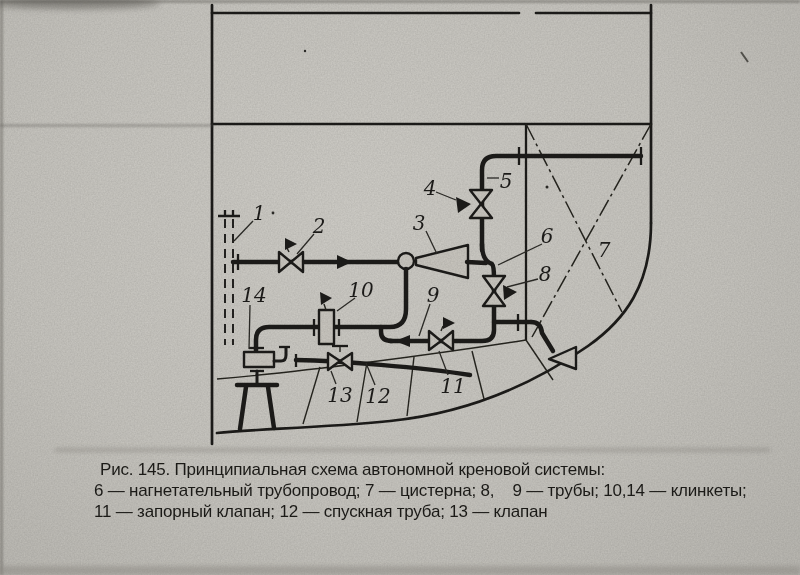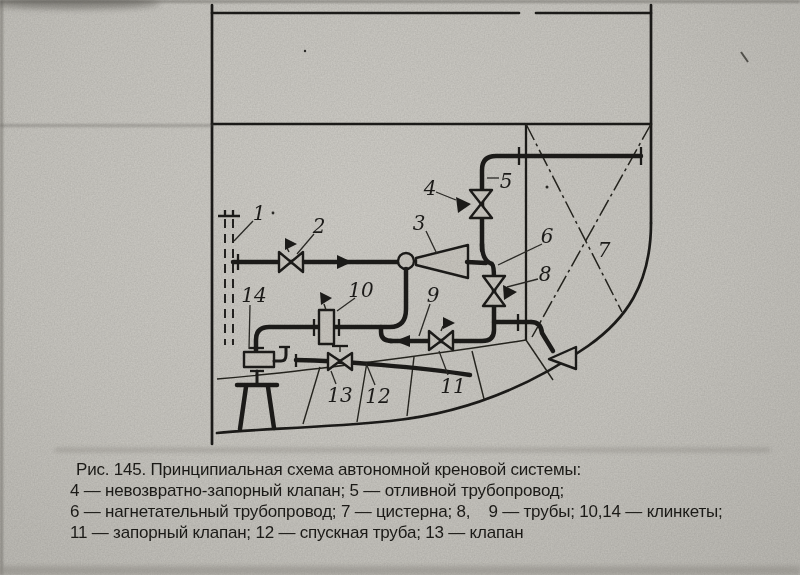--- a/index.html
+++ b/index.html
@@ -12,21 +12,21 @@
   .edge-left{position:absolute;left:0;top:0;width:3px;height:575px;background:#6d6b65;opacity:.55;filter:blur(1px);}
   .edge-top{position:absolute;left:0;top:0;width:800px;height:3px;background:#5a5852;opacity:.45;filter:blur(1px);}
   .blotch-topleft{position:absolute;left:-10px;top:-3px;width:170px;height:12px;background:#4e4c47;opacity:.5;filter:blur(3px);border-radius:50%;}
   .streak-deck{position:absolute;left:0;top:124px;width:214px;height:3px;background:#55534e;opacity:.3;filter:blur(1px);}
   .streak-under{position:absolute;left:55px;top:448px;width:715px;height:4px;background:#7e7b75;opacity:.4;filter:blur(2px);}
   .band-bottom{position:absolute;left:0;top:566px;width:800px;height:9px;background:#8b8882;opacity:.5;filter:blur(2px);}
 
   
   .caption{position:absolute;left:70px;top:459px;width:724px;color:#1b1a17;
            font-size:17px;line-height:21px;letter-spacing:-0.2px;}
-  .caption .cap-line{white-space:nowrap;}
+  .caption .cap-line{white-space:nowrap;margin-left:24px;}
 
   
   .outline{stroke:#1d1c1a;stroke-width:2.7;fill:none;stroke-linecap:round;}
   .bhd{stroke:#1d1c1a;stroke-width:2.3;fill:none;}
   .thin{stroke:#26251f;stroke-width:1.4;fill:none;}
   .dashdot{stroke:#26251f;stroke-width:1.5;fill:none;stroke-dasharray:18 4 3 4;}
   .pipe{stroke:#1d1c1a;stroke-width:4.5;fill:none;stroke-linecap:round;stroke-linejoin:round;}
   .pipemed{stroke:#1d1c1a;stroke-width:3;fill:none;stroke-linecap:round;}
   .dashpipe{stroke:#1d1c1a;stroke-width:1.9;fill:none;stroke-dasharray:9 6;}
   .tick{stroke:#1d1c1a;stroke-width:2.3;fill:none;stroke-linecap:butt;}
@@ -197,18 +197,17 @@
 
   <div class="edge-left"></div>
   <div class="edge-top"></div>
   <div class="blotch-topleft"></div>
   <div class="streak-deck"></div>
   <div class="streak-under"></div>
   <div class="band-bottom"></div>
 
   <div class="caption">
     <div class="cap-line" style="padding-left:6px">Рис. 145. Принципиальная схема автономной креновой системы:</div>
-    <div class="cap-line">4 — невозвратно-запорный клапан; 5 — отливной трубопровод;</div>
     <div class="cap-line">6 — нагнетательный трубопровод; 7 — цистерна; 8,&nbsp;&nbsp;&nbsp; 9 — трубы; 10,14 — клинкеты;</div>
     <div class="cap-line">11 — запорный клапан; 12 — спускная труба; 13 — клапан</div>
   </div>
 
 </div>
 
 </body></html>

